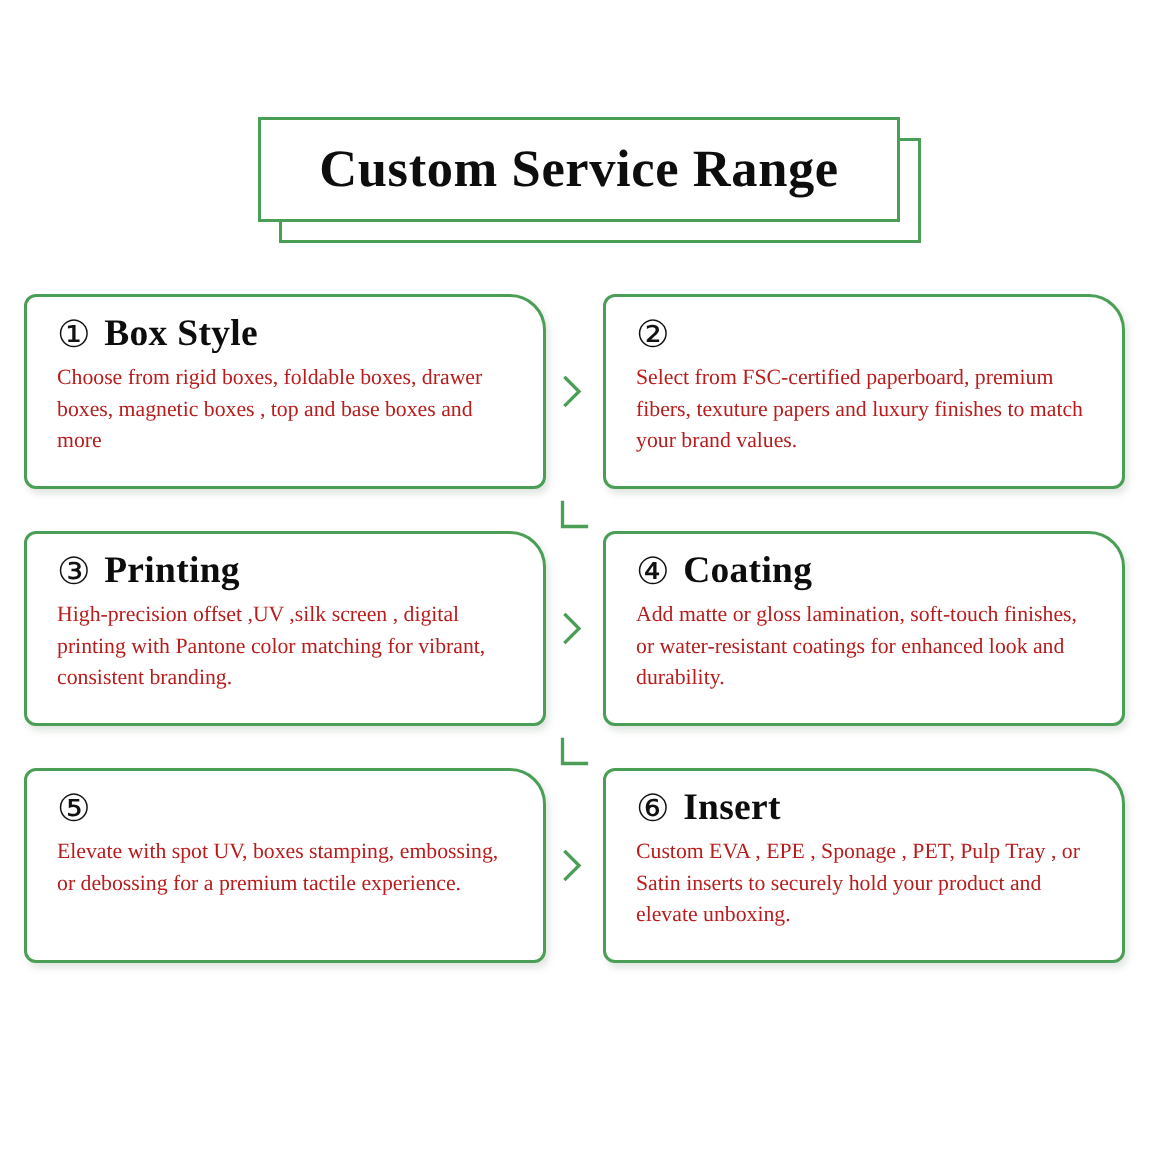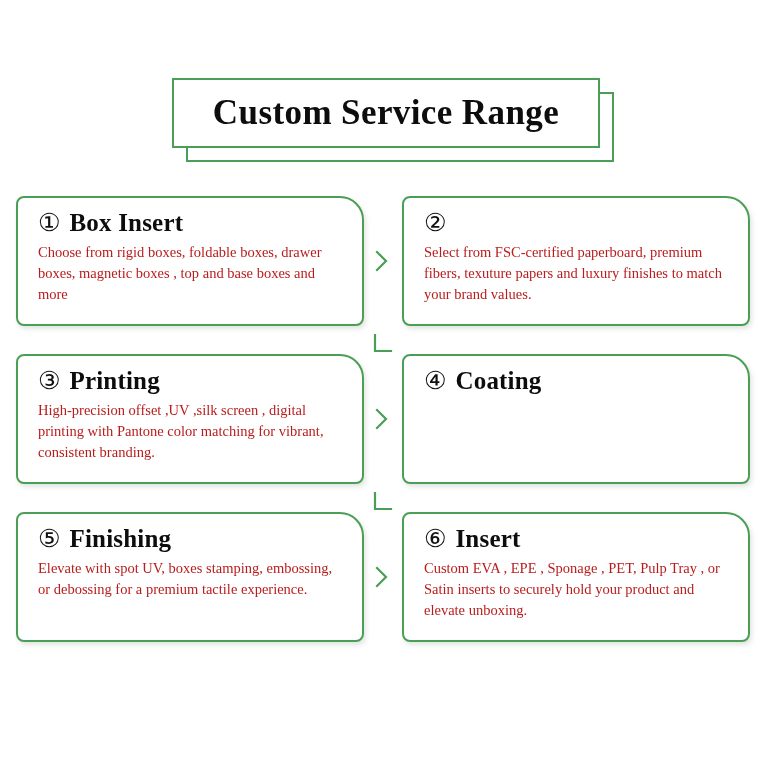--- a/index.html
+++ b/index.html
@@ -136,21 +136,21 @@
     <div id="title-text">Custom Service Range</div>
   </div>
 </div>
 
 <div id="card-grid">
 
   <div class="grid-row">
     <div class="card col-left">
       <div class="card-head">
         <span class="card-number">①</span>
-        <span class="card-title">Box Insert</span>
+        <span class="card-title">Box Style</span>
       </div>
       <div class="card-body">Choose from rigid boxes, foldable boxes, drawer boxes, magnetic boxes , top and base boxes and more</div>
     </div>
 
     <div class="chevron-right">
       <svg viewBox="0 0 18 26" width="18" height="26" fill="none" stroke="currentColor" stroke-width="2.2" stroke-linecap="square" stroke-linejoin="miter">
         <polyline points="4,4 13,13 4,22"></polyline>
       </svg>
     </div>
 
@@ -181,34 +181,34 @@
       <svg viewBox="0 0 18 26" width="18" height="26" fill="none" stroke="currentColor" stroke-width="2.2" stroke-linecap="square" stroke-linejoin="miter">
         <polyline points="4,4 13,13 4,22"></polyline>
       </svg>
     </div>
 
     <div class="card col-right">
       <div class="card-head">
         <span class="card-number">④</span>
         <span class="card-title">Coating</span>
       </div>
+      <div class="card-body">Add matte or gloss lamination, soft-touch finishes, or water-resistant coatings for enhanced look and durability.</div>
     </div>
 
     <div class="corner-connector" style="top:136px;">
       <svg viewBox="0 0 24 24" width="24" height="24" fill="none" stroke="currentColor" stroke-width="2.2" stroke-linecap="square" stroke-linejoin="miter">
         <polyline points="4,3 4,19 20,19"></polyline>
       </svg>
     </div>
   </div>
 
   <div class="grid-row">
     <div class="card col-left">
       <div class="card-head">
         <span class="card-number">⑤</span>
-        <span class="card-title">Finishing</span>
       </div>
       <div class="card-body">Elevate with spot UV, boxes stamping, embossing, or debossing for a premium tactile experience.</div>
     </div>
 
     <div class="chevron-right">
       <svg viewBox="0 0 18 26" width="18" height="26" fill="none" stroke="currentColor" stroke-width="2.2" stroke-linecap="square" stroke-linejoin="miter">
         <polyline points="4,4 13,13 4,22"></polyline>
       </svg>
     </div>
 

